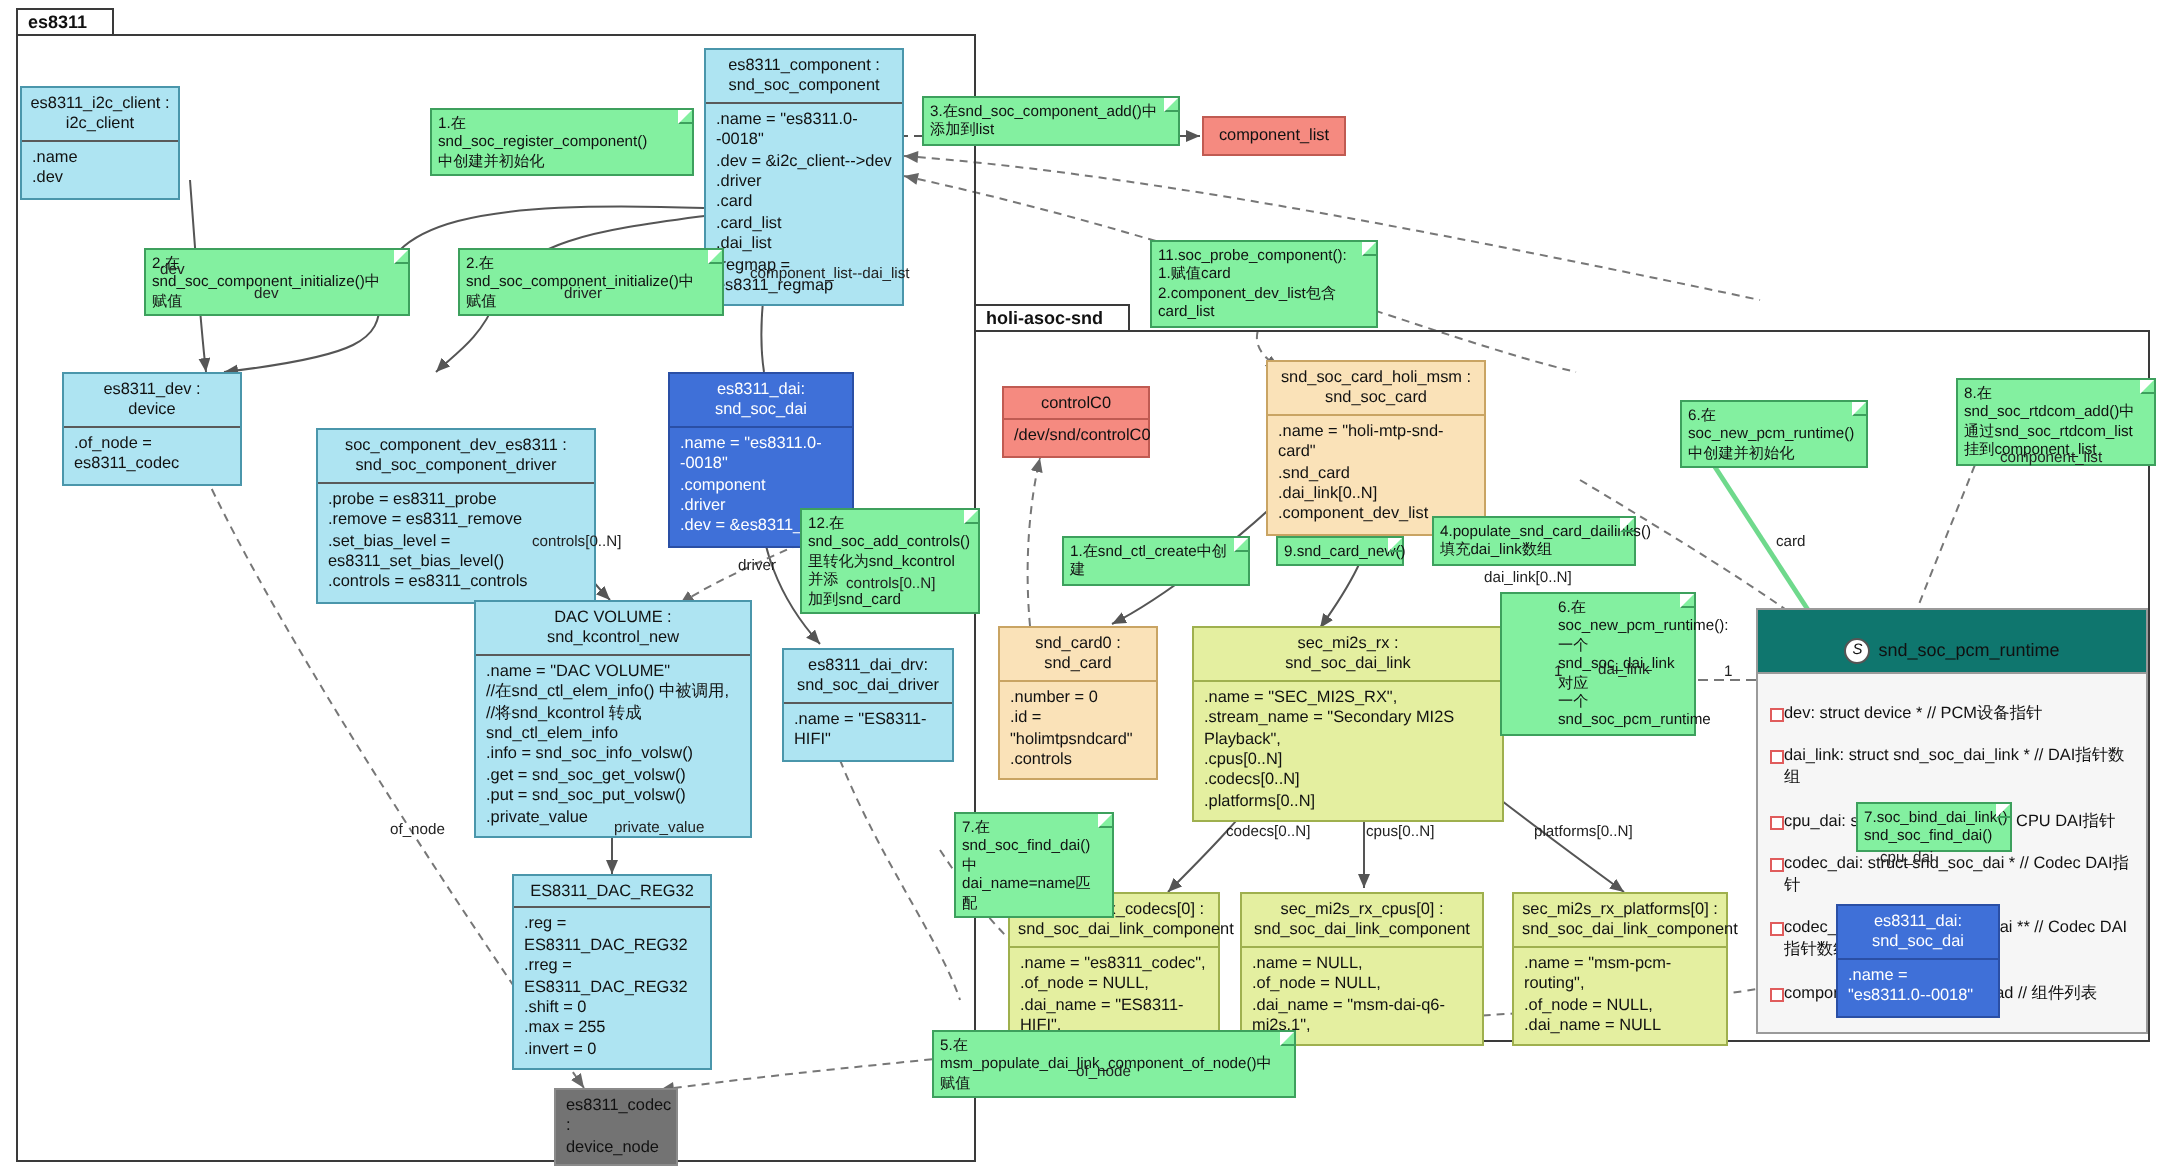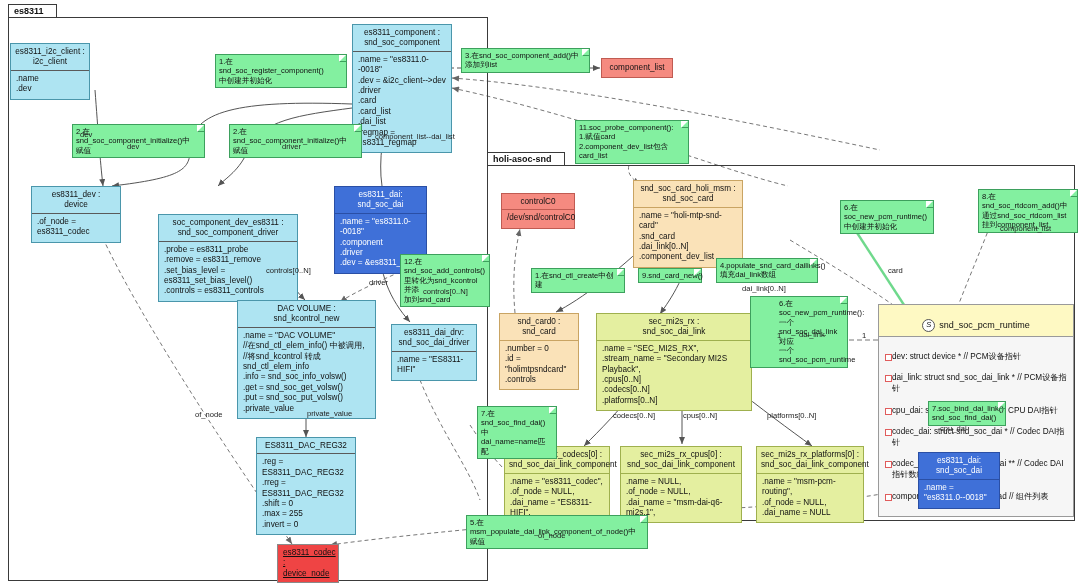--- a/index.html
+++ b/index.html
@@ -41,24 +41,24 @@
   }
   .c-blue{background:#aee4f2;border-color:#4a96ab;}
   .c-dblue{background:#3f70d8;border-color:#2a4fa5;color:#fff;}
   .c-dblue .body{border-top-color:#2a4fa5;}
   .c-red{background:#f58a80;border-color:#c05b52;}
   .c-red .body{border-top-color:#c05b52;}
   .c-orange{background:#fae2b8;border-color:#c9a463;}
   .c-orange .body{border-top-color:#c9a463;}
   .c-yellow{background:#e4efa0;border-color:#9fb04e;}
   .c-yellow .body{border-top-color:#9fb04e;}
-  .c-grey{background:#ef4444;border-color:#8a8a8a;text-decoration:underline;}
-
-  
-  .c-struct{background:#fef9c3;border-color:#9a9a9a;}
+  .c-grey{background:#737373;border-color:#8a8a8a;}
+
+  
+  .c-struct{background:#0f766e;border-color:#9a9a9a;}
   .c-struct .hdr{font-size:9px;padding:4px 4px 4px 4px;}
   .c-struct .body{background:#f6f6f6;border-top-color:#9a9a9a;padding:3px 6px 4px 6px;}
   .c-struct .fld{display:flex;align-items:flex-start;gap:0;line-height:11px;}
   .c-struct .fld .sq{
     display:inline-block;width:5px;height:5px;margin-top:3px;flex:0 0 5px;
     border:1px solid #e05c5c;background:#fff;
   }
   .stereo{
     display:inline-block;width:11px;height:11px;border-radius:50%;
     border:1px solid #555;background:#fff;font-size:7.5px;line-height:10px;
@@ -300,21 +300,21 @@
 .of_node = NULL,
 .dai_name = NULL</div>
   </div>
 
   <div class="node c-struct" style="left:878px;top:304px;width:196px;">
     <div class="hdr">
       <span class="stereo">S</span><span>snd_soc_pcm_runtime</span>
     </div>
     <div class="body">
       <div class="fld"><span class="sq"></span><span>dev: struct device * // PCM设备指针</span></div>
-      <div class="fld"><span class="sq"></span><span>dai_link: struct snd_soc_dai_link * // PCM设备指针</span></div>
+      <div class="fld"><span class="sq"></span><span>dai_link: struct snd_soc_dai_link * // DAI指针数组</span></div>
       <div class="fld"><span class="sq"></span><span>cpu_dai: struct snd_soc_dai * // CPU DAI指针</span></div>
       <div class="fld"><span class="sq"></span><span>codec_dai: struct snd_soc_dai * // Codec DAI指针</span></div>
       <div class="fld"><span class="sq"></span><span>codec_dais: struct snd_soc_dai ** // Codec DAI指针数组</span></div>
       <div class="fld"><span class="sq"></span><span>component_list: struct list_head // 组件列表</span></div>
     </div>
   </div>
 
   <div class="node c-dblue" style="left:918px;top:452px;width:82px;">
     <div class="hdr">es8311_dai:
 snd_soc_dai</div>

